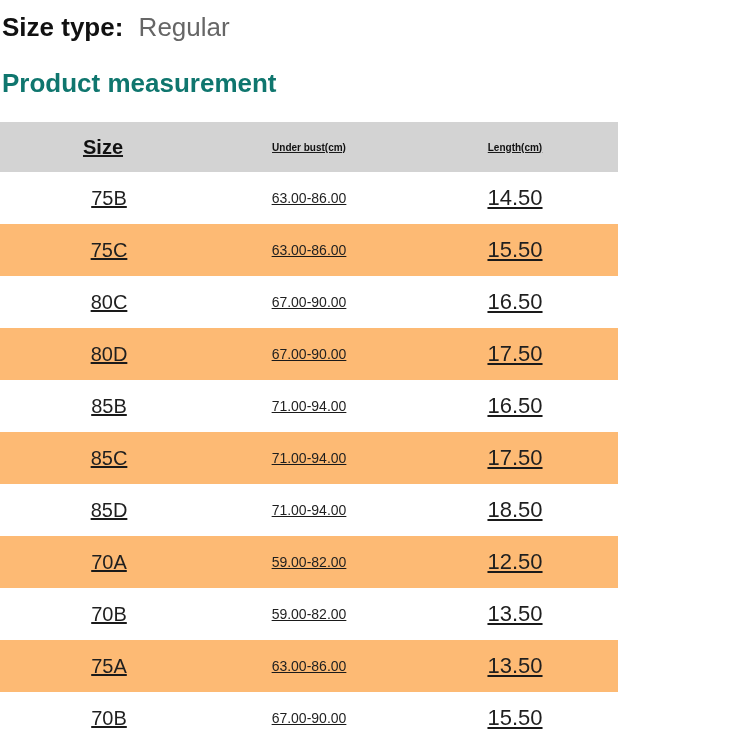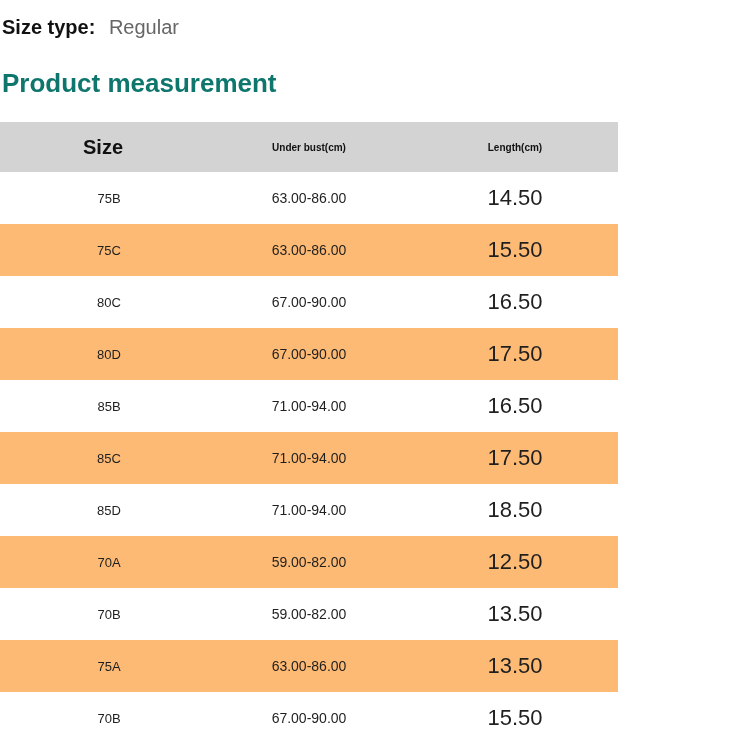--- a/index.html
+++ b/index.html
@@ -12,21 +12,21 @@
   .page {
     width: 750px;
     height: 746px;
     overflow: hidden;
     background: #ffffff;
   }
   .top-section {
     padding: 12px 2px 0 2px;
   }
   .size-type-line {
-    font-size: 20px;
+    font-size: 26px;
     line-height: 30px;
     margin: 0;
   }
   .size-type-label {
     font-weight: bold;
     color: #111111;
   }
   .size-type-value {
     color: #666666;
     font-weight: normal;
@@ -35,20 +35,21 @@
   .section-title {
     font-size: 26px;
     line-height: 30px;
     font-weight: bold;
     color: #0f766e;
     margin: 26px 0 0 0;
   }
   .measurement-table {
     margin-top: 24px;
     width: 618px;
+    text-decoration: underline;
   }
   .thead-row {
     display: grid;
     grid-template-columns: repeat(3, 1fr);
     align-items: center;
     height: 50px;
     background: #d3d3d3;
   }
   .th {
     text-align: center;
@@ -69,21 +70,21 @@
     background: #ffffff;
   }
   .row.alt {
     background: #fdba74;
   }
   .cell {
     text-align: center;
     color: #1f1f1f;
   }
   .cell-size {
-    font-size: 13px;
+    font-size: 20px;
     padding-left: 12px;
   }
   .cell-under-bust {
     font-size: 14px;
   }
   .cell-length {
     font-size: 22px;
   }
 </style>
 </head>

